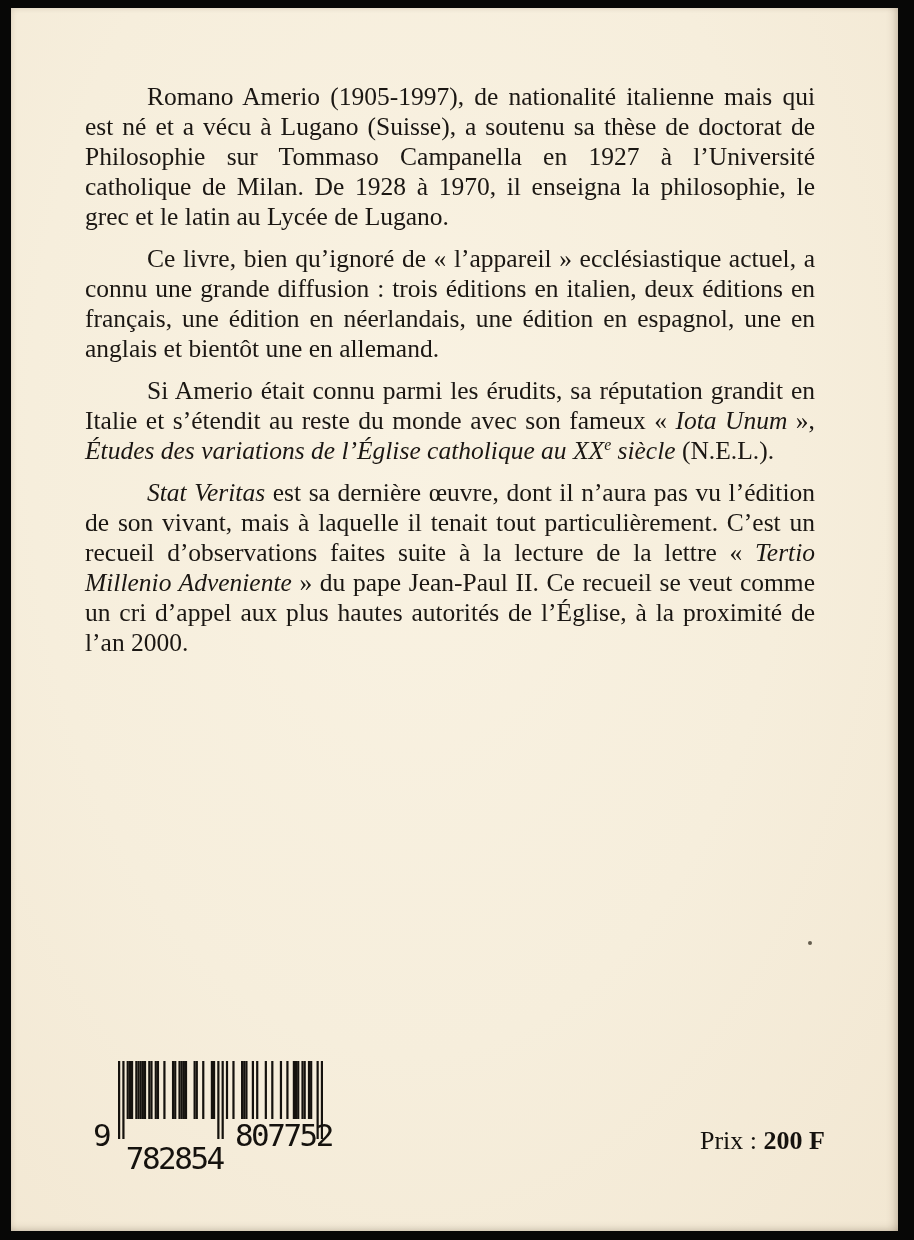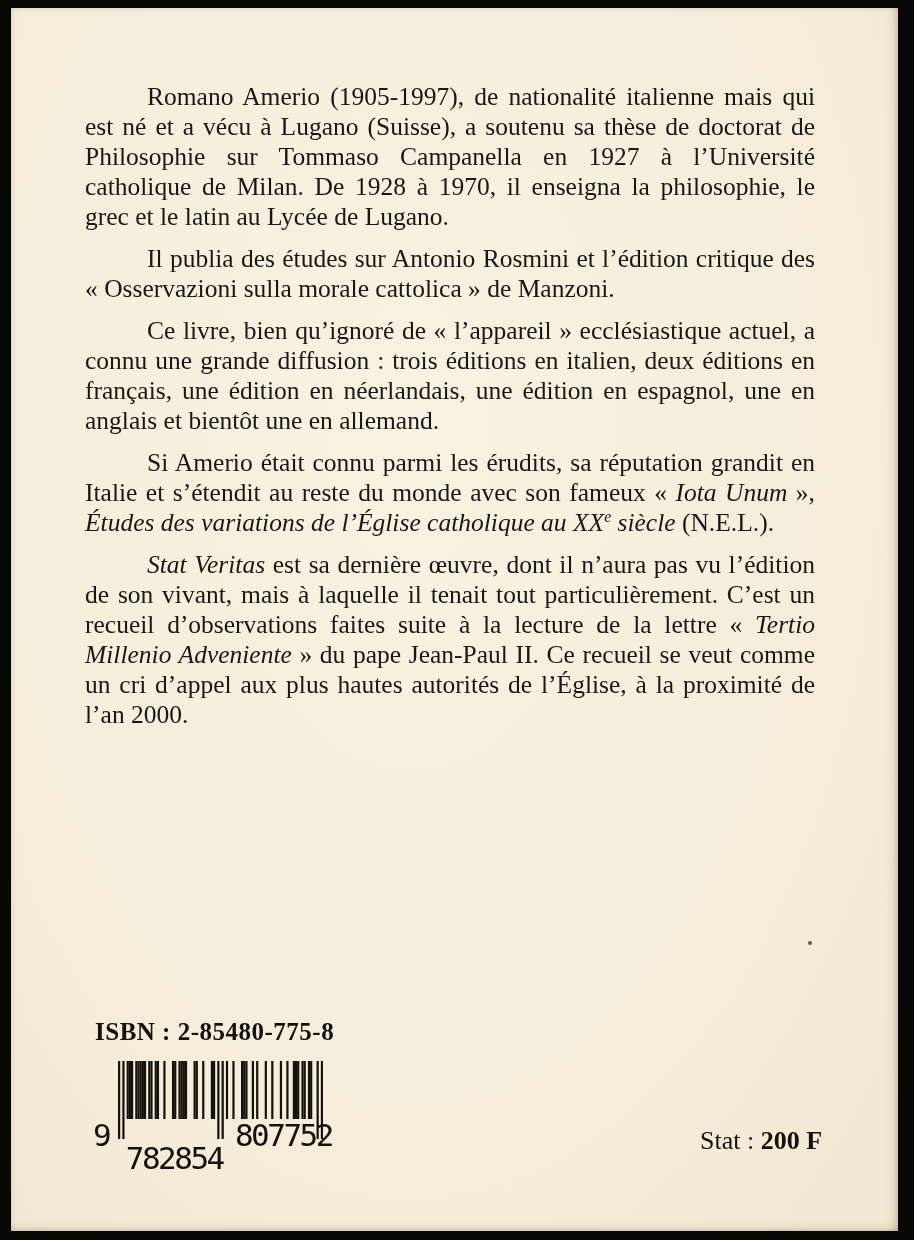--- a/index.html
+++ b/index.html
@@ -51,29 +51,27 @@
   }
 </style>
 </head>
 <body>
 
 <div class="scan">
   <div class="page">
 
     <div class="text-block">
       <p><span>Romano Amerio (1905-1997), de nationalité italienne mais qui est né et a vécu à Lugano (Suisse), a soutenu sa thèse de doctorat de Philosophie sur Tommaso Campanella en 1927 à l’Université catholique de Milan. De 1928 à 1970, il enseigna la philosophie, le grec et le latin au Lycée de Lugano.</span></p>
-      <p><span>Il publia des études sur Antonio Rosmini et l’édition critique des « Osservazioni sulla morale cattolica » de Manzoni.</span></p>
       <p><span>Ce livre, bien qu’ignoré de « l’appareil » ecclésiastique actuel, a connu une grande diffusion : trois éditions en italien, deux éditions en français, une édition en néerlandais, une édition en espagnol, une en anglais et bientôt une en allemand.</span></p>
       <p><span>Si Amerio était connu parmi les érudits, sa réputation grandit en Italie et s’étendit au reste du monde avec son fameux « </span><span class="it">Iota Unum</span><span> », </span><span class="it">Études des variations de l’Église catholique au XX</span><sup class="it">e</sup><span class="it"> siècle</span><span> (N.E.L.).</span></p>
       <p><span class="it">Stat Veritas</span><span> est sa dernière œuvre, dont il n’aura pas vu l’édition de son vivant, mais à laquelle il tenait tout particulièrement. C’est un recueil d’observations faites suite à la lecture de la lettre « </span><span class="it">Tertio Millenio Adveniente</span><span> » du pape Jean-Paul II. Ce recueil se veut comme un cri d’appel aux plus hautes autorités de l’Église, à la proximité de l’an 2000.</span></p>
     </div>
 
     <div class="speck"></div>
 
-    <div class="isbn">ISBN : 2-85480-775-8</div>
 
     <div class="barcode">
       <svg id="barcode-svg" width="205" height="78" viewBox="0 0 205 78" xmlns="http://www.w3.org/2000/svg">
           <rect x="0.00" y="0" width="2.21" height="78" fill="#15120e"></rect>
           <rect x="4.32" y="0" width="2.21" height="78" fill="#15120e"></rect>
           <rect x="8.63" y="0" width="2.21" height="58" fill="#15120e"></rect>
           <rect x="10.79" y="0" width="2.21" height="58" fill="#15120e"></rect>
           <rect x="12.95" y="0" width="2.21" height="58" fill="#15120e"></rect>
           <rect x="17.26" y="0" width="2.21" height="58" fill="#15120e"></rect>
           <rect x="19.42" y="0" width="2.21" height="58" fill="#15120e"></rect>
@@ -119,16 +117,16 @@
           <rect x="198.53" y="0" width="2.21" height="78" fill="#15120e"></rect>
           <rect x="202.84" y="0" width="2.21" height="78" fill="#15120e"></rect>
         </svg>
       <div class="barcode-digits">
         <span class="bd-first" id="bd-first">9</span>
         <span class="bd-left" id="bd-left">782854</span>
         <span class="bd-right" id="bd-right">807752</span>
       </div>
     </div>
 
-    <div class="price-line"><span>Stat : </span><b>200 F</b></div>
+    <div class="price-line"><span>Prix : </span><b>200 F</b></div>
 
   </div>
 </div>
 
 </body></html>

